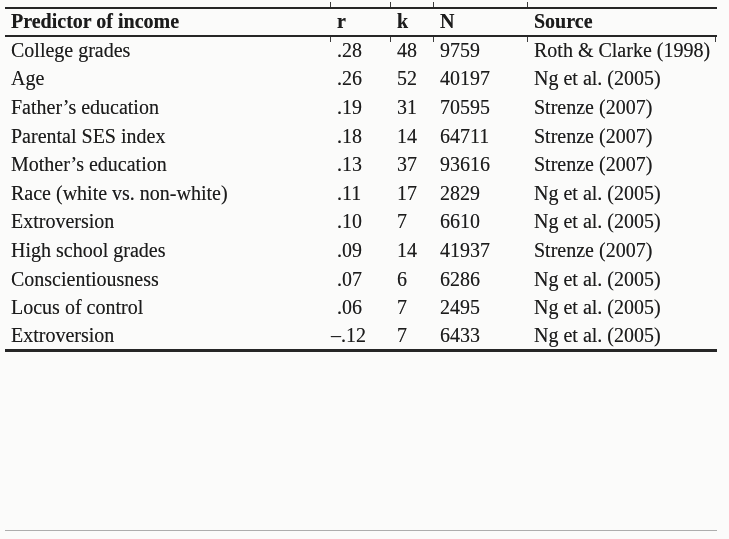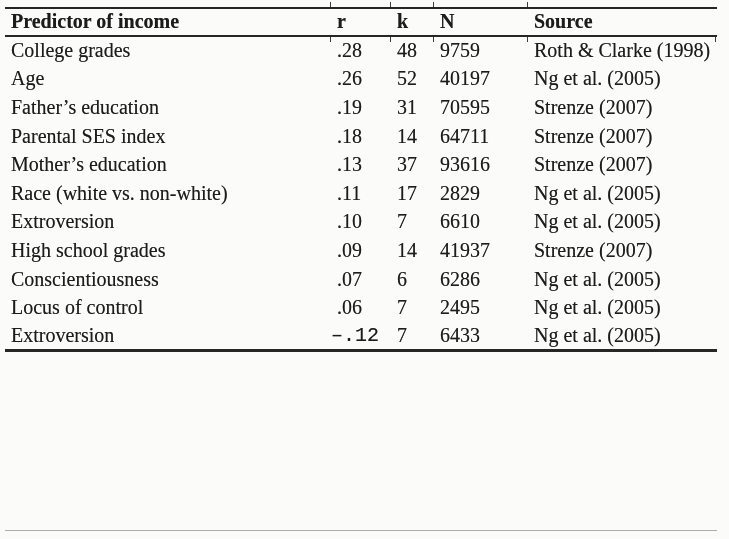--- a/index.html
+++ b/index.html
@@ -185,21 +185,21 @@
     <tr>
       <td>Locus of control</td>
       <td>.06</td>
       <td>7</td>
       <td>2495</td>
       <td>Ng et al. (2005)</td>
     </tr>
 
     <tr>
       <td>Extroversion</td>
-      <td style="text-indent: -6px; font-family: Liberation Mono, monospace;">–.12</td>
+      <td style="text-indent: -6px;">–.12</td>
       <td>7</td>
       <td>6433</td>
       <td>Ng et al. (2005)</td>
     </tr>
   </tbody>
   </table>
 
   <div class="tick top x1"></div>
   <div class="tick top x2"></div>
   <div class="tick top x3"></div>

